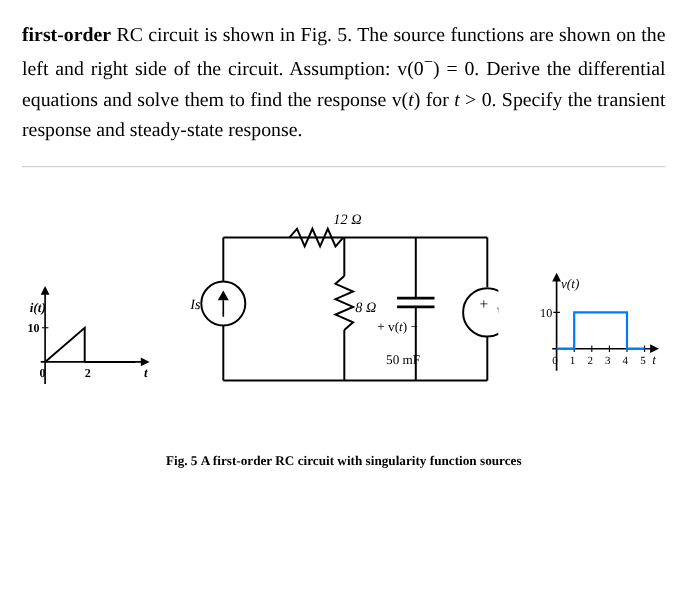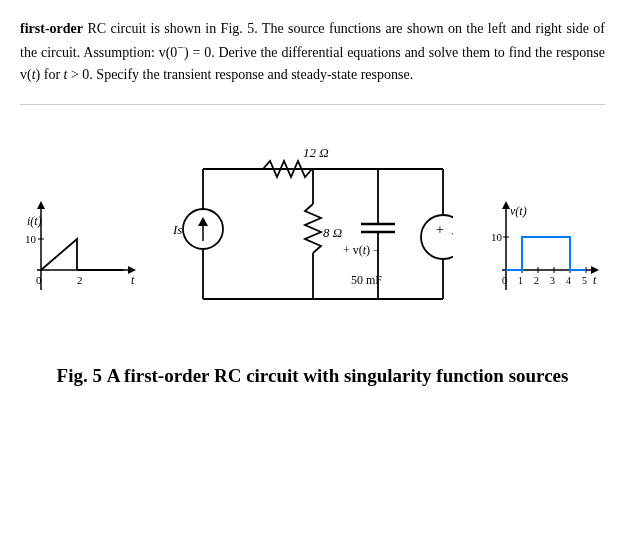--- a/index.html
+++ b/index.html
@@ -9,21 +9,21 @@
       background: #fff;
       font-family: "Times New Roman", Times, serif;
       font-size: 14px;
       color: #000;
       padding: 18px 20px 12px 20px;
     }
     .text-block {
       line-height: 1.55;
       text-align: justify;
       margin-bottom: 8px;
-      font-size: 14px;
+      font-size: 18px;
     }
     .text-block .bold { font-weight: bold; }
     .separator {
       border: none;
       border-top: 1px solid #ccc;
       margin: 18px 0 30px 0;
     }
     .figure-area {
       display: flex;
       flex-direction: column;
@@ -32,34 +32,35 @@
     .circuit-container {
       position: relative;
       width: 580px;
       height: 220px;
       margin: 0 auto;
     }
     
     .left-graph {
       position: absolute;
       left: 0px;
-      top: 60px;
+      top: 72px;
       width: 120px;
       height: 130px;
+      font-weight: bold;
     }
     
     .right-graph {
       position: absolute;
       right: 0px;
       top: 60px;
       width: 115px;
       height: 130px;
     }
     .figure-caption {
-      font-size: 19px;
+      font-size: 12px;
       margin-top: 10px;
       text-align: center;
     }
     .figure-caption .bold { font-weight: bold; }
 
     
     svg text { font-family: "Times New Roman", Times, serif; }
   </style>
 </head>
 <body>

